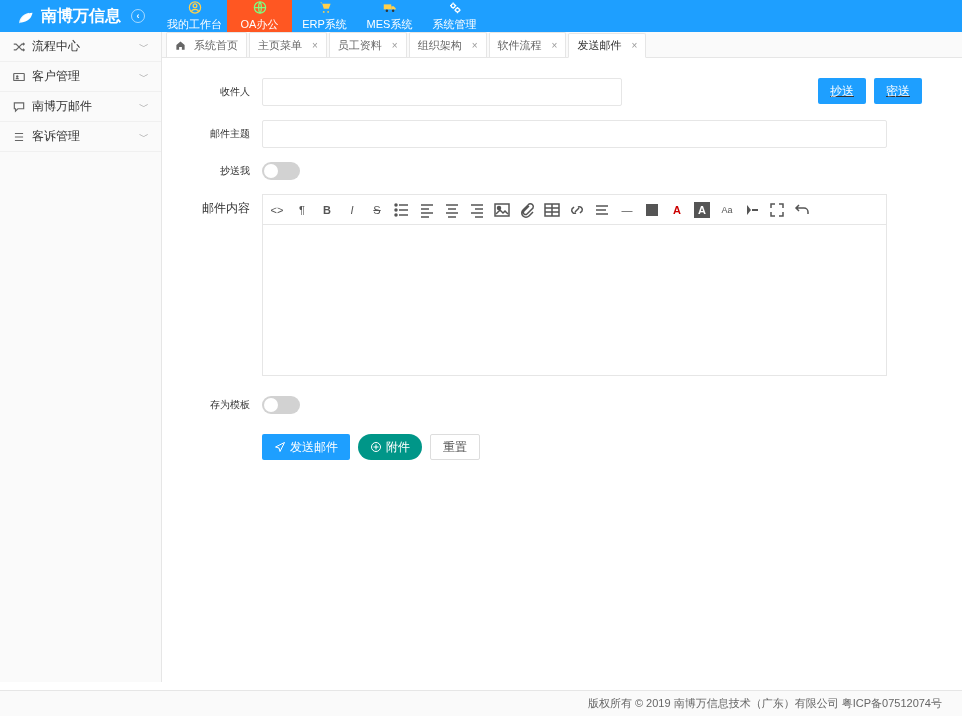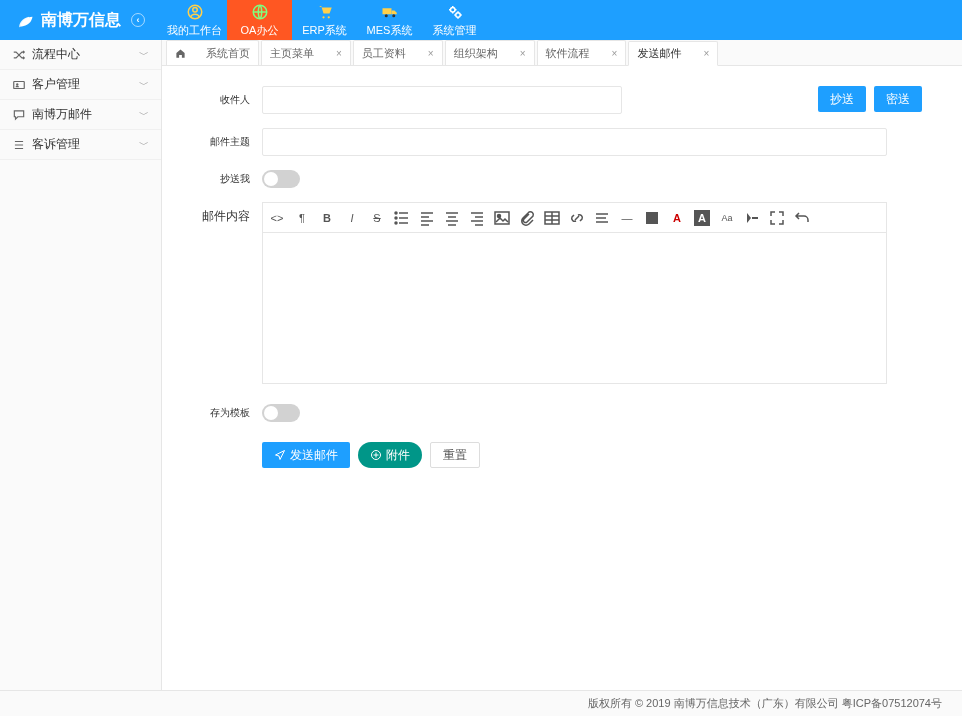--- a/index.html
+++ b/index.html
@@ -1,51 +1,51 @@
 <!DOCTYPE html>
 <html><head>
 <meta charset="utf-8">
 <style>
 * { box-sizing: border-box; margin: 0; padding: 0; }
 body { font-family: "Microsoft YaHei", Arial, sans-serif; font-size: 12px; color: #333; background: #fff; width: 962px; height: 716px; overflow: hidden; position: relative; }
 
-.header { height: 40px; background: #1E9FFF; display: flex; align-items: stretch; color: #fff; }
+.header { height: 32px; background: #1E9FFF; display: flex; align-items: stretch; color: #fff; }
 .logo { width: 162px; display: flex; align-items: center; padding-left: 15px; font-size: 16px; font-weight: bold; gap: 6px; }
 .logo .leaf { width: 20px; height: 20px; }
 .logo .chev { width: 14px; height: 14px; border: 1px solid rgba(255,255,255,0.6); border-radius: 50%; display: inline-flex; align-items: center; justify-content: center; font-size: 9px; margin-left: 4px; cursor: pointer; }
 
 .topnav { display: flex; }
 .topnav-item { width: 65px; display: flex; flex-direction: column; align-items: center; justify-content: center; font-size: 11px; cursor: pointer; gap: 2px; }
 .topnav-item.active { background: #ff5722; }
 .topnav-item svg { width: 18px; height: 18px; }
 
 .body-wrap { display: flex; height: 650px; }
 
 .sidebar { width: 162px; background: #fafafa; border-right: 1px solid #e6e6e6; }
 .side-item { height: 30px; display: flex; align-items: center; padding: 0 12px; font-size: 12px; color: #333; cursor: pointer; border-bottom: 1px solid #f0f0f0; justify-content: space-between; }
 .side-item .lbl { display: flex; align-items: center; gap: 6px; }
 .side-item svg { width: 14px; height: 14px; }
 .side-item .arr { font-size: 10px; color: #999; }
 
 .main { flex: 1; background: #fff; display: flex; flex-direction: column; }
 
 .tabs { height: 26px; border-bottom: 1px solid #e6e6e6; display: flex; align-items: flex-end; padding-left: 4px; background: #fafafa; }
-.tab { height: 25px; border: 1px solid #e6e6e6; border-bottom: none; background: #fff; padding: 0 8px; display: flex; align-items: center; font-size: 11px; color: #666; margin-right: 2px; border-radius: 2px 2px 0 0; cursor: pointer; gap: 20px; }
+.tab { height: 25px; border: 1px solid #e6e6e6; border-bottom: none; background: #fff; padding: 0 8px; display: flex; align-items: center; font-size: 11px; color: #666; margin-right: 2px; border-radius: 2px 2px 0 0; cursor: pointer; gap: 8px; }
 .tab.active { border-bottom: 1px solid #fff; position: relative; top: 1px; color: #333; }
 .tab .x { color: #999; font-size: 10px; margin-left: 2px; cursor: pointer; }
 .tab .home-ic { width: 11px; height: 11px; }
 
 .form-area { padding: 20px 30px; position: relative; }
 .form-row { display: flex; align-items: center; margin-bottom: 14px; }
 .form-row .lab { width: 70px; text-align: right; padding-right: 12px; color: #333; font-size: 10px; }
 .txt-input { height: 28px; border: 1px solid #e6e6e6; border-radius: 2px; padding: 0 8px; font-size: 12px; outline: none; }
 .txt-input.wide { width: 360px; }
 .txt-input.full { width: 625px; }
 
-.top-btns { position: absolute; right: 40px; top: 20px; display: flex; gap: 8px; }
+.top-btns { position: absolute; right: 40px; top: 20px; display: flex; gap: 8px; text-decoration: underline; }
 .btn { display: inline-flex; align-items: center; justify-content: center; height: 26px; padding: 0 12px; border-radius: 2px; font-size: 12px; cursor: pointer; border: none; gap: 4px; }
 .btn-blue { background: #1E9FFF; color: #fff; }
 .btn-green { background: #009688; color: #fff; border-radius: 13px; }
 .btn-default { background: #fff; color: #555; border: 1px solid #ddd; }
 
 .switch { width: 38px; height: 18px; background: #d2d2d2; border-radius: 9px; position: relative; cursor: pointer; }
 .switch::after { content: ""; position: absolute; left: 2px; top: 2px; width: 14px; height: 14px; background: #fff; border-radius: 50%; }
 
 .editor { border: 1px solid #e6e6e6; width: 625px; }
 .editor-toolbar { height: 30px; border-bottom: 1px solid #e6e6e6; display: flex; align-items: center; padding: 0 6px; gap: 9px; background: #fff; flex-wrap: nowrap; overflow: hidden; }

